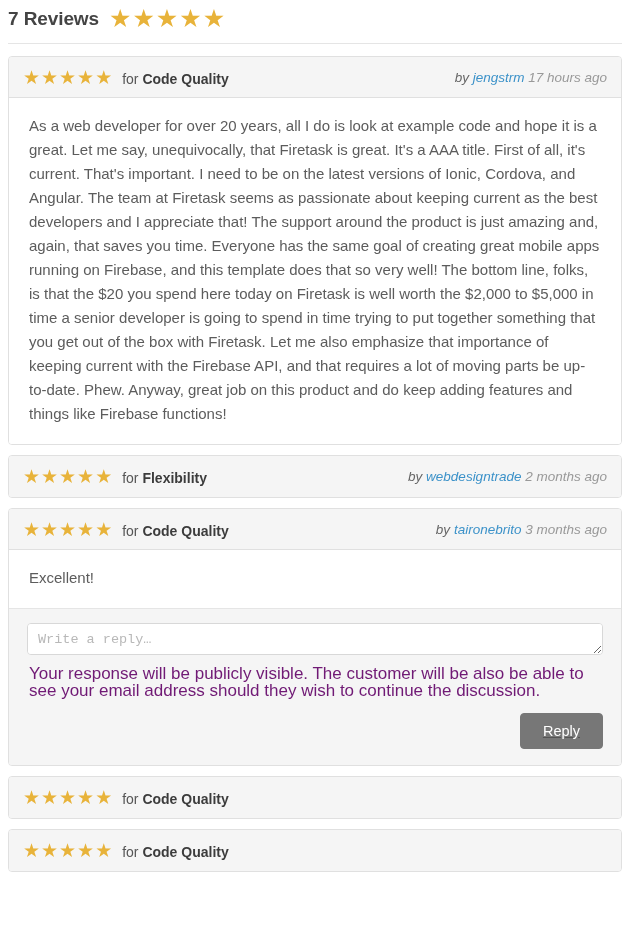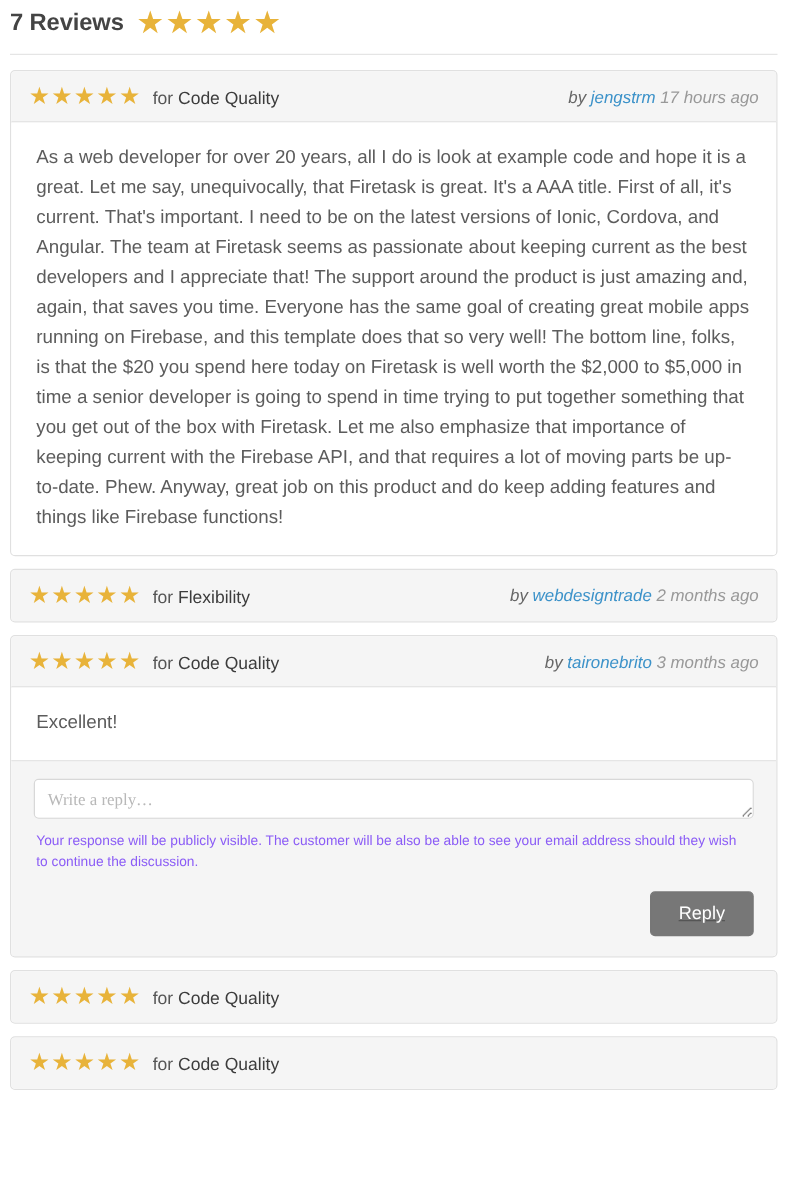--- a/index.html
+++ b/index.html
@@ -77,21 +77,21 @@
   .rating-stars .star {
     font-size: 19px;
     letter-spacing: 1px;
   }
   .rating-for {
     margin-left: 9px;
     font-size: 14px;
     color: #555555;
   }
   .rating-category {
-    font-weight: normal;
+    font-weight: bold;
     color: #3c3c3c;
   }
 
   .byline {
     font-size: 13.5px;
     color: #888888;
     white-space: nowrap;
     font-style: italic;
   }
   .byline .by { color: #666666; }
@@ -118,37 +118,37 @@
     background: #f5f5f5;
     border-top: 1px solid #e5e5e5;
     padding: 14px 18px 16px 18px;
   }
   .reply-input {
     display: block;
     width: 100%;
     height: 28px;
     min-height: 32px;
     padding: 6px 10px;
-    font-family: Liberation Serif, serif;
+    font-family: Liberation Mono, monospace;
     font-size: 13.5px;
     color: #555555;
     background: #ffffff;
     border: 1px solid #d8d8d8;
     border-radius: 4px;
     resize: vertical;
     outline: none;
     line-height: 19px;
   }
   .reply-input::placeholder { color: #b8b8b8; }
 
   .reply-note {
     margin: 10px 2px 0 2px;
-    font-size: 11px;
+    font-size: 17px;
     line-height: 17px;
-    color: #8b5cf6;
+    color: #701a75;
   }
 
   .reply-actions {
     margin-top: 14px;
     display: flex;
     justify-content: flex-end;
     text-decoration: underline;
   }
   .reply-button {
     font-family: "Liberation Sans", sans-serif;

